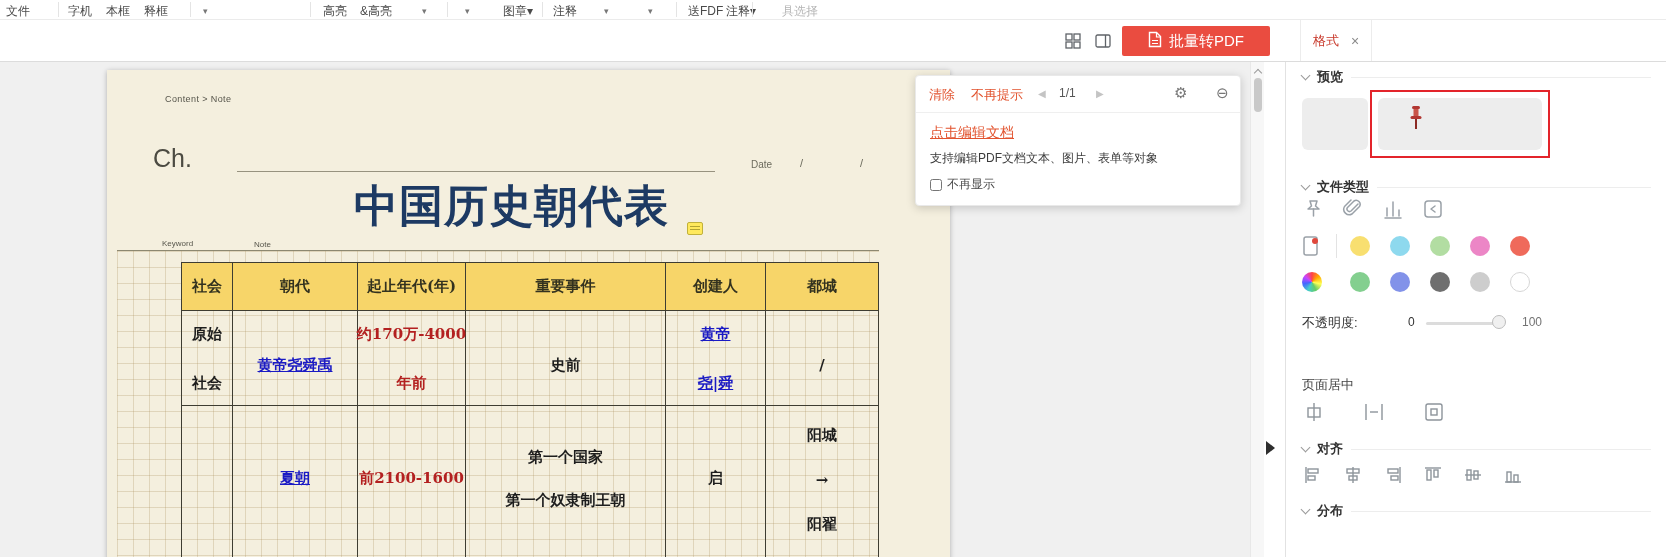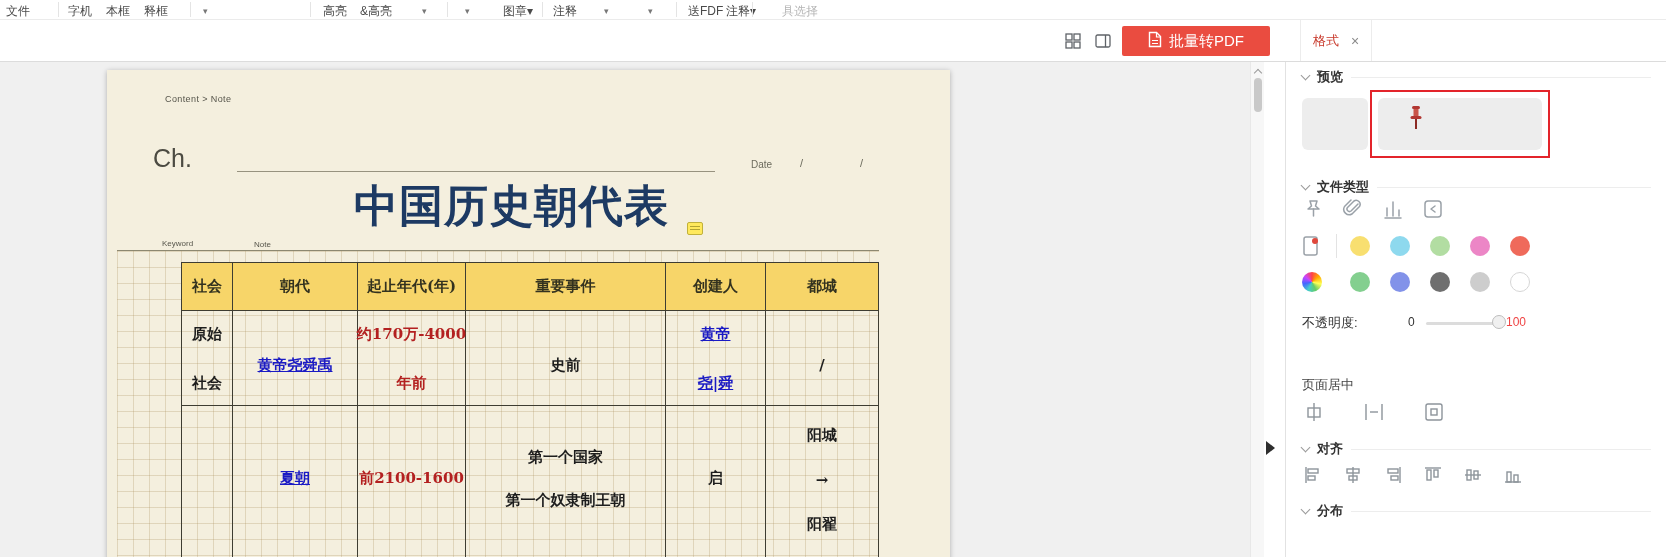--- a/index.html
+++ b/index.html
@@ -103,21 +103,21 @@
   #ft-div { position:absolute; left:50px; top:172px; width:1px; height:24px; background:#e3e3e3; }
   .swatch { position:absolute; width:20px; height:20px; border-radius:50%; cursor:pointer; }
   .swatch.white { border:1px solid #d6d6d6; }
   #rainbow { position:absolute; left:16px; top:210px; width:20px; height:20px; border-radius:50%; cursor:pointer;
     background:conic-gradient(#f44,#fa0,#ff5,#6c6,#4cc,#46f,#c4f,#f44); }
 
   #op-label { position:absolute; left:16px; top:252px; font-size:13px; color:#333; }
   #op-min { position:absolute; left:122px; top:253px; font-size:12px; color:#333; }
   #op-track { position:absolute; left:140px; top:260px; width:72px; height:3px; background:#dcdcdc; border-radius:2px; cursor:pointer; }
   #op-knob { position:absolute; left:206px; top:253px; width:14px; height:14px; border-radius:50%; background:#f0f0f0; border:1px solid #bdbdbd; cursor:pointer; }
-  #op-max { position:absolute; left:220px; top:253px; font-size:12px; color:#ef4444; }
+  #op-max { position:absolute; left:236px; top:253px; font-size:12px; color:#737373; }
 
   #page-center { position:absolute; left:16px; top:314px; font-size:13px; color:#444; }
   .ar-ic { position:absolute; top:338px; width:26px; height:26px; cursor:pointer; }
   .ar-ic svg { stroke:#8d949b; fill:none; stroke-width:1.4; }
   .al-ic { position:absolute; top:402px; width:24px; height:24px; cursor:pointer; }
   .al-ic svg { stroke:#8d949b; fill:none; stroke-width:1.4; }
 </style>
 </head>
 <body>
 
@@ -275,20 +275,39 @@
               <span>阳城</span>
               <span>→</span>
               <span>阳翟</span>
             </div>
               </td>
           </tr>
         </tbody>
       </table>
     </div>
 
+    <div id="popup">
+      <div id="popup-head">
+        <span class="pp-act" id="pp-clear">清除</span>
+        <span class="pp-act" id="pp-noremind">不再提示</span>
+        <span id="pp-prev">◀</span>
+        <span id="pp-pager">1/1</span>
+        <span id="pp-next">▶</span>
+        <span id="pp-gear">⚙</span>
+        <span id="pp-min">⊖</span>
+      </div>
+      <div id="popup-body">
+        <span id="pp-link">点击编辑文档</span>
+        <div id="pp-desc">支持编辑PDF文档文本、图片、表单等对象</div>
+        <label id="pp-check">
+          <input type="checkbox" style="">
+          <span>不再显示</span>
+        </label>
+      </div>
+    </div>
   </div>
 
   <div id="vscroll">
     <span class="chev-up"></span>
     <div id="vthumb"></div>
   </div>
   <div id="collapse-handle"></div>
 
   <div id="panel">
     <div class="sec" id="sec-preview">

